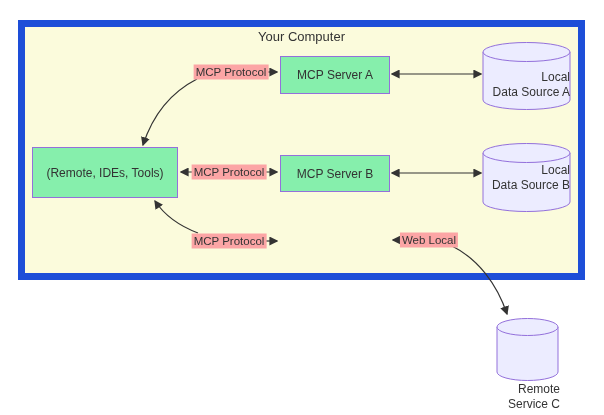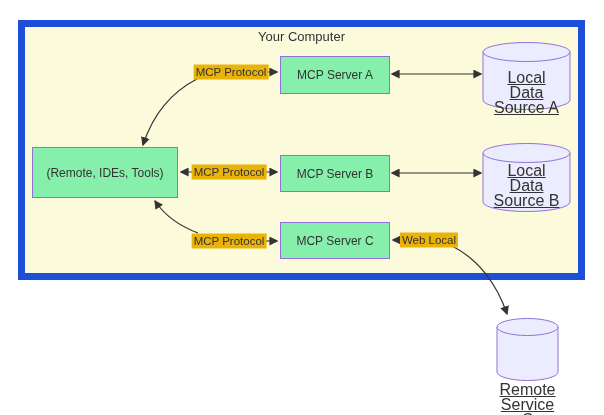--- a/index.html
+++ b/index.html
@@ -21,27 +21,27 @@
   .node{
     position:absolute;background:#86efac;border:1px solid #9370db;box-sizing:border-box;
     display:flex;flex-direction:column;align-items:center;justify-content:center;
     font-size:12px;line-height:18px;text-align:center;z-index:2;
   }
   .node-host{left:32px;top:147px;width:146px;height:51px;}
   .node-server-a{left:280px;top:56px;width:110px;height:38px;}
   .node-server-b{left:280px;top:155px;width:110px;height:37px;}
   .node-server-c{left:280px;top:222px;width:110px;height:37px;}
   .cyl-label{
-    position:absolute;text-align:center;font-size:16px;line-height:15px;z-index:2;text-decoration:underline;
+    position:absolute;text-align:right;font-size:12px;line-height:15px;z-index:2;
   }
   .cyl-label-a{left:483px;top:70px;width:87px;}
   .cyl-label-b{left:483px;top:163px;width:87px;}
   .cyl-label-r{left:495px;top:342px;width:65px;margin-top:40px;}
   .edge-label{
-    position:absolute;background:#eab308;color:#333;
+    position:absolute;background:#fca5a5;color:#333;
     font-size:11.5px;line-height:15px;padding:0 2px;white-space:nowrap;
     transform:translate(-50%,-50%);z-index:3;
   }
   .el-1{left:231px;top:72px;}
   .el-2{left:229px;top:172px;}
   .el-3{left:229px;top:241px;}
   .el-web{left:429px;top:240px;}
 </style>
 </head>
 <body>
@@ -97,23 +97,20 @@
 
   <div class="node node-host">
     <span>(Remote, IDEs, Tools)</span>
   </div>
   <div class="node node-server-a">
     <span>MCP Server A</span>
   </div>
   <div class="node node-server-b">
     <span>MCP Server B</span>
   </div>
-  <div class="node node-server-c">
-    <span>MCP Server C</span>
-  </div>
 
   <div class="cyl-label cyl-label-a">
     <div>Local</div>
     <div>Data Source A</div>
   </div>
   <div class="cyl-label cyl-label-b">
     <div>Local</div>
     <div>Data Source B</div>
   </div>
   <div class="cyl-label cyl-label-r">

